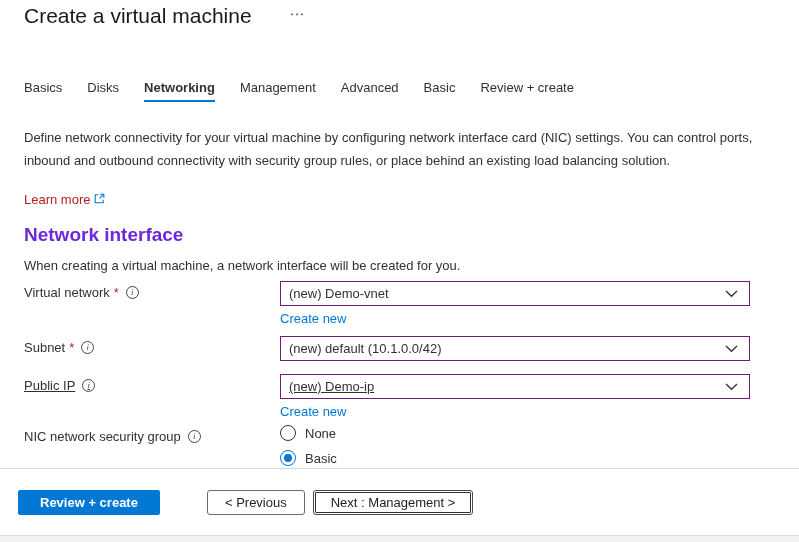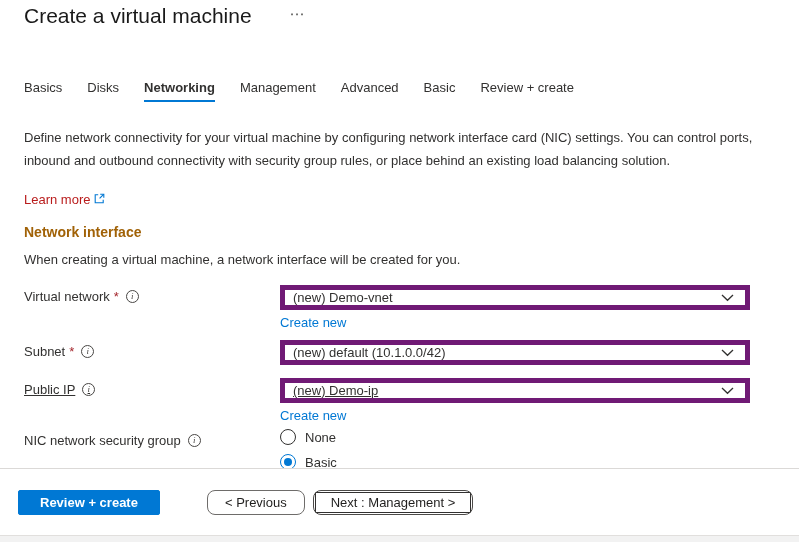--- a/index.html
+++ b/index.html
@@ -12,51 +12,51 @@
   h1.page-title { margin:0; font-size:21px; line-height:28px; font-weight:400; color:#1a1a1a; }
   .more-options { margin-left:38px; margin-top:3px; font-size:15px; color:#50504e; letter-spacing:1px; cursor:pointer; }
 
   .tabs { display:flex; gap:25px; margin-top:50px; font-size:13px; }
   .tab { padding-bottom:5px; border-bottom:2px solid transparent; cursor:pointer; color:#323130; white-space:nowrap; }
   .tab.active { font-weight:700; border-bottom-color:#0078d4; }
 
   .intro { margin-top:24px; max-width:745px; font-size:13px; line-height:23px; color:#323130; }
   .learn-more { display:inline-flex; align-items:center; gap:4px; margin-top:20px; font-size:13px; color:#b91c1c; text-decoration:none; cursor:pointer; }
 
-  h2.section-heading { margin:16px 0 0 0; font-size:14px; font-weight:700; color:#a16207; }
+  h2.section-heading { margin:16px 0 0 0; font-size:19px; font-weight:700; color:#6d28d9; }
   .section-sub { margin-top:12px; font-size:13px; }
 
-  .form { margin-top:18px; }
+  .form { margin-top:8px; }
   .form-row { display:flex; align-items:flex-start; }
   .row-subnet { margin-top:9px; }
   .row-pip { margin-top:13px;text-decoration:underline; }
   .row-nsg { margin-top:5px; }
 
   .field-label { width:256px; flex:none; padding-top:4px; font-size:13px; display:flex; align-items:center; color:#323130; }
   .req { color:#a4262c; margin-left:4px; }
   .info-icon { width:13px; height:13px; flex:none; border:1px solid #484644; border-radius:50%; margin-left:7px;
                font-family:"Liberation Serif", serif; font-style:italic; font-size:9px; line-height:11px;
                text-align:center; color:#484644; cursor:default; }
 
   .field-control { width:470px; }
-  .select { height:25px; border:5px solid #701a75; background:#fff; display:flex; align-items:center;
+  .select { height:25px; border:1px solid #701a75; background:#fff; display:flex; align-items:center;
             justify-content:space-between; padding:0 11px 0 8px; font-size:13px; cursor:pointer; }
   .chevron { display:flex; align-items:center; }
   .create-new { display:inline-block; margin-top:5px; font-size:13px; color:#0078d4; cursor:pointer; text-decoration:none;text-align:right; }
 
   .radio-row { display:flex; align-items:center; margin-bottom:9px; cursor:pointer;text-align:center; }
   .radio-outer { width:16px; height:16px; border:1px solid #323130; border-radius:50%; position:relative; flex:none; background:#fff; }
   .radio-row.selected .radio-outer { border-color:#0078d4; }
   .radio-row.selected .radio-outer::after { content:""; position:absolute; inset:3px; border-radius:50%; background:#0078d4; }
   .radio-label { margin-left:9px; font-size:13px; }
 
   .footer { height:67px; border-top:1px solid #dbd9d7; background:#fff; padding:21px 0 0 18px; display:flex; align-items:flex-start; }
   .btn { font-family:inherit; font-size:13px; height:25px; cursor:pointer; }
   .btn-primary { background:#0078d4; border:1px solid #0078d4; color:#fff; font-weight:700; padding:0 21px; border-radius:2px; }
-  .btn-secondary { background:#fff; border:1px solid #6e6c6a; color:#201f1e; padding:0 17px; border-radius:8px; }
+  .btn-secondary { background:#fff; border:1px solid #6e6c6a; color:#201f1e; padding:0 17px; border-radius:3px; }
   .btn-prev { margin-left:47px; }
   .btn-next { margin-left:8px; position:relative; border-color:#4c4a48; }
   .btn-next::after { content:""; position:absolute; inset:1px; border:1px solid #323130; border-radius:1px; pointer-events:none; }
 
   .bottom-strip { height:7px; background:#f2f2f2; border-top:1px solid #e1dfdd; }
 </style>
 </head>
 <body>
 
 <div class="page">

